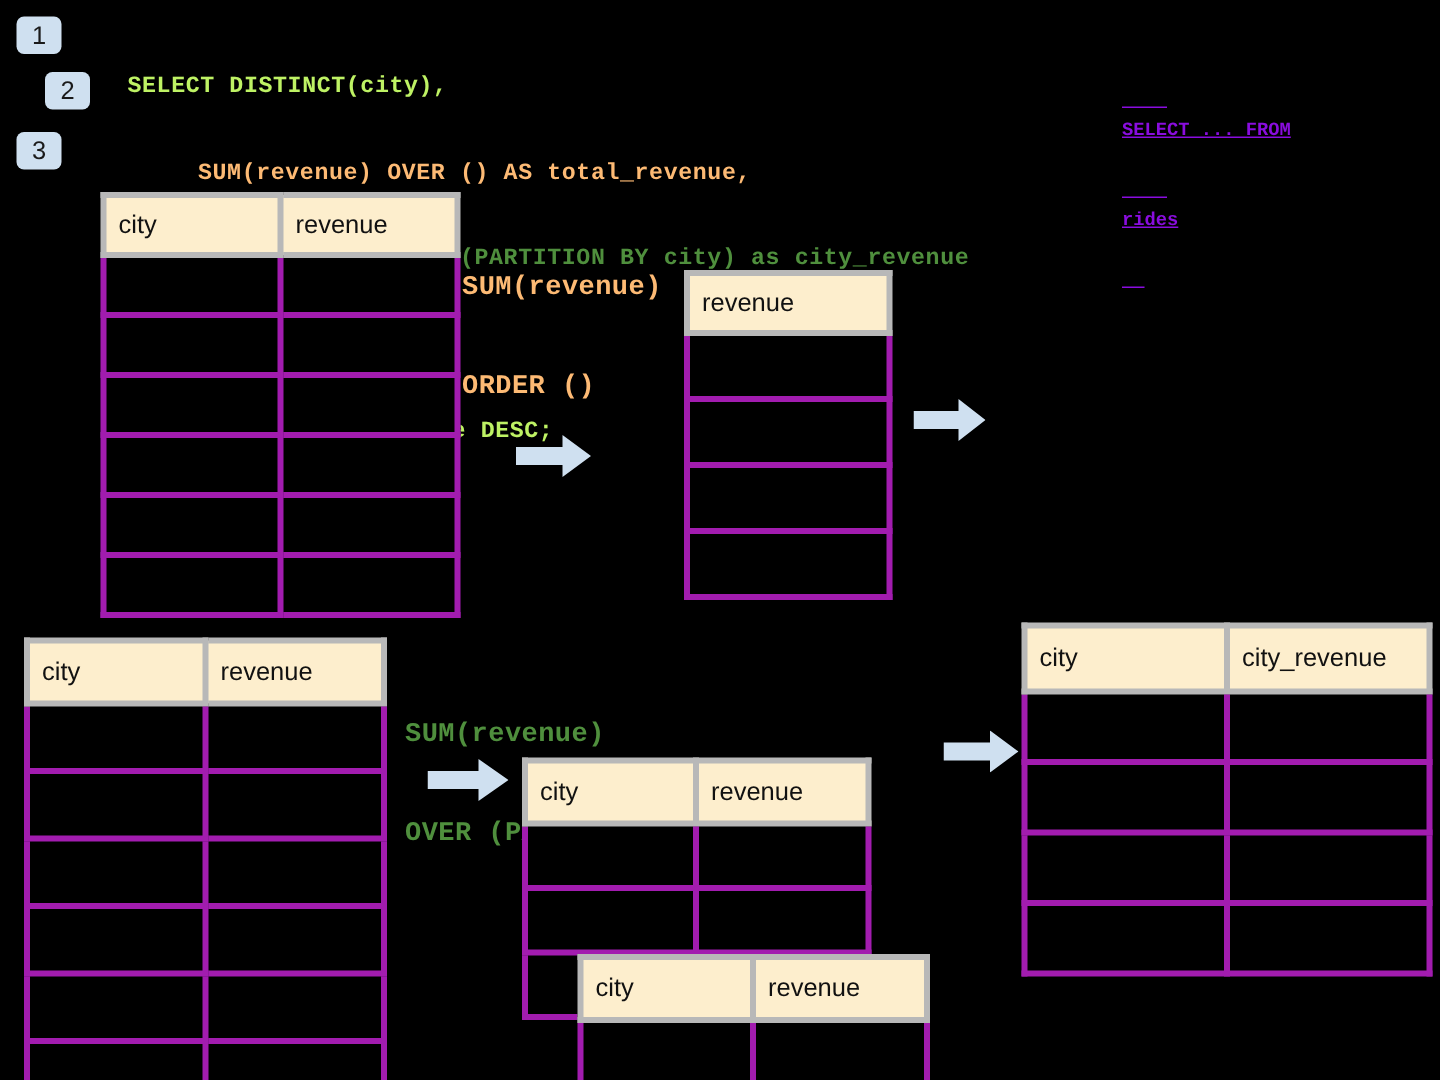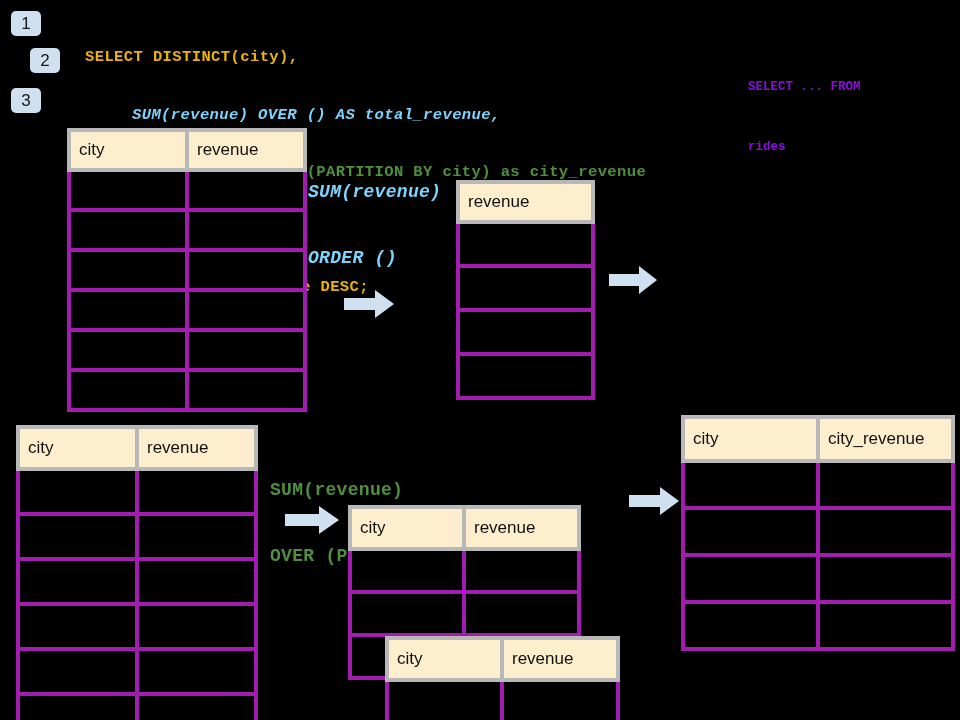--- a/index.html
+++ b/index.html
@@ -40,42 +40,43 @@
   
   .sql {
     position: absolute;
     font-family: "Liberation Mono", monospace;
     font-size: 15.5px;
     font-weight: bold;
     white-space: pre;
     letter-spacing: 0.4px;
   }
   .sql-line { height: 21.5px; line-height: 21.5px; }
-  .c-purple { color: #eab308; }
-  .c-red    { color: #7dd3fc; font-style: italic; }
+  .c-purple { color: #bef264; }
+  .c-red    { color: #fdba74; }
   .c-green  { color: #4f8f3d; }
 
   
   .anno {
     position: absolute;
     font-family: "Liberation Mono", monospace;
     font-size: 18px;
     font-weight: bold;
     white-space: pre;
     line-height: 22px;
     letter-spacing: 0.3px;
   }
   .anno-side {
     position: absolute;
     font-family: "Liberation Mono", monospace;
     font-size: 12.5px;
     font-weight: bold;
     white-space: pre;
     line-height: 20px;
     color: #8a0ddf;
+    text-decoration: underline;
   }
 
   
   .tbl {
     position: absolute;
     border-collapse: collapse;
     table-layout: fixed;
     background: #000000;
   }
   .tbl td {

